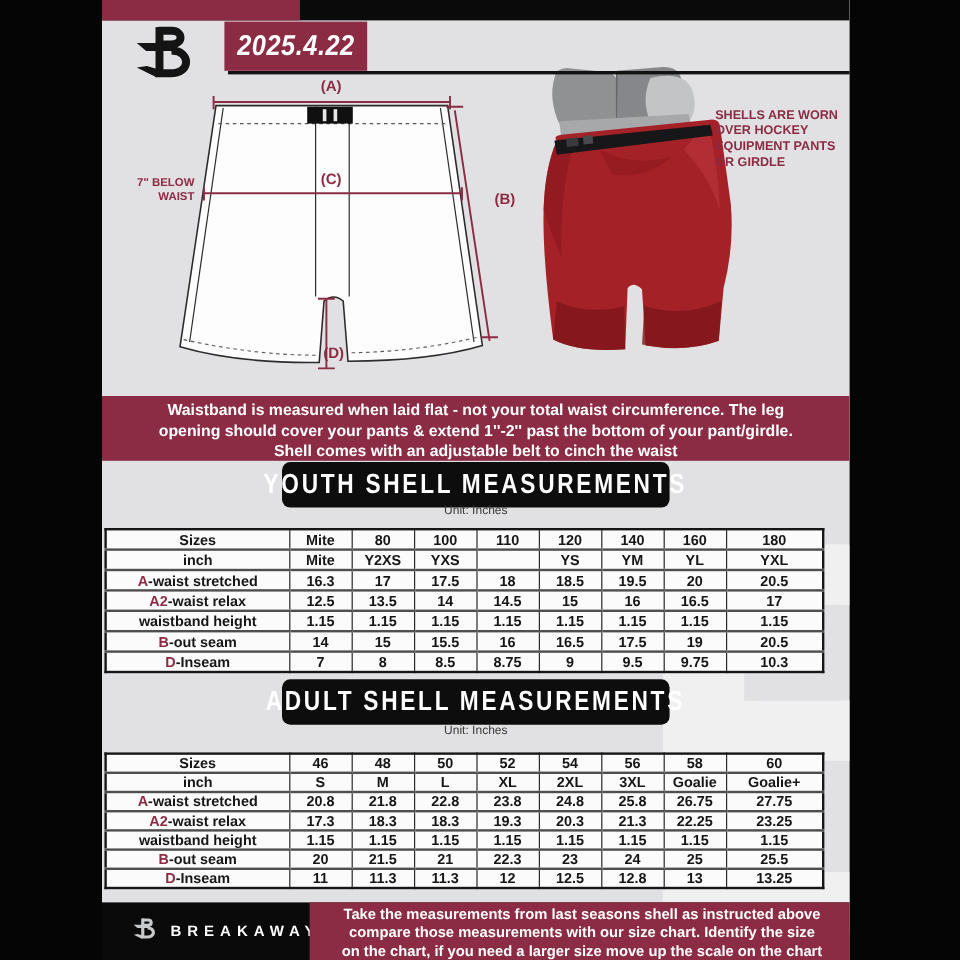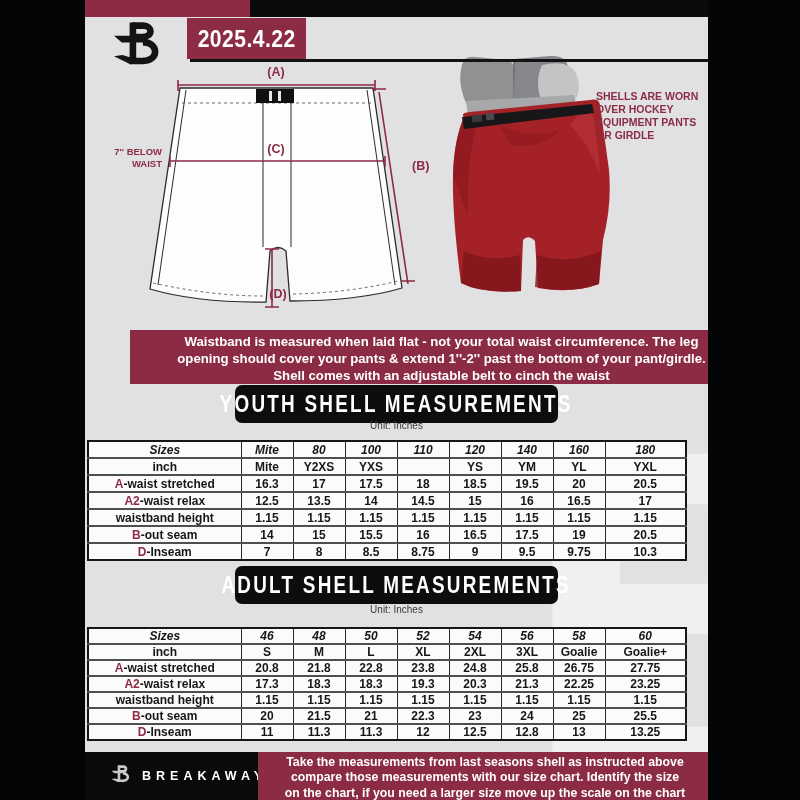--- a/index.html
+++ b/index.html
@@ -9,58 +9,58 @@
 
   
   .strip{position:absolute;left:0;top:0;width:623px;height:17px;background:#0A0A0A;}
   .strip-maroon{position:absolute;left:0;top:0;width:165px;height:17px;background:#8C2B44;}
 
   
   .logo-big{position:absolute;left:22px;top:19px;width:62px;height:60px;color:#141414;z-index:4;}
   .titlebar{position:absolute;left:102px;top:18px;width:521px;height:41px;display:flex;box-shadow:3px 3px 0 #121212;z-index:3;}
   .title-white{flex:1;background:#FDFDFD;display:flex;align-items:center;padding-left:15px;overflow:hidden;}
   .title-white span{font-size:23px;font-weight:bold;color:#1b1b1b;letter-spacing:.5px;transform:scaleX(.95);transform-origin:left center;white-space:nowrap;}
-  .title-date{width:119px;background:#8C2B44;display:flex;align-items:center;justify-content:center;}
+  .title-date{width:119px;background:#8C2B44;display:flex;align-items:center;justify-content:center;font-style:italic;}
   .title-date span{font-size:24px;font-weight:bold;color:#fff;transform:scaleX(.88);letter-spacing:.5px;}
 
   
   .shorts-svg{position:absolute;left:15px;top:60px;width:330px;height:260px;z-index:2;}
   .pants-svg{position:absolute;left:355px;top:55px;width:205px;height:240px;z-index:2;}
   .shell-note{position:absolute;left:511px;top:90px;width:118px;font-size:10.5px;font-weight:bold;
               color:#8C2B44;line-height:13px;z-index:2;}
   .fig-line{stroke:#8C2B44;stroke-width:1.6;fill:none;}
   .fig-label{font-family:"Liberation Sans",sans-serif;font-size:12.5px;font-weight:bold;fill:#8C2B44;}
   .fig-small{font-family:"Liberation Sans",sans-serif;font-size:9.5px;font-weight:bold;fill:#8C2B44;}
   .outline{fill:#FDFDFE;stroke:#2b2b2b;stroke-width:1.3;}
   .seam{stroke:#2b2b2b;stroke-width:1;fill:none;}
   .dash{stroke:#5a5a5a;stroke-width:.9;fill:none;stroke-dasharray:3,3;}
 
   
   .info-banner{position:absolute;left:0;top:330px;width:623px;height:54px;background:#8C2B44;z-index:2;
-               color:#fff;text-align:center;font-size:13.2px;font-weight:600;line-height:17px;padding-top:3px;box-sizing:border-box;margin-left:45px;}
+               color:#fff;text-align:center;font-size:13.2px;font-weight:600;line-height:17px;padding-top:3px;box-sizing:border-box;}
 
   
   .watermark{position:absolute;left:436px;top:380px;font-size:470px;line-height:470px;font-weight:bold;
              color:#FFFFFF;opacity:.5;z-index:1;}
 
   
   .pill{position:absolute;left:150px;width:323px;height:38px;background:#0D0D0D;border-radius:7px;
         display:flex;align-items:center;justify-content:center;z-index:2;}
   .pill span{color:#fff;font-size:21px;font-weight:bold;letter-spacing:2.5px;white-space:nowrap;transform:scale(.9,1.1);}
   #youth-pill{top:385px;} #adult-pill{top:566px;}
   .unit{position:absolute;left:0;width:623px;text-align:center;font-size:10px;color:#3a3a3a;z-index:2;}
   #youth-unit{top:420px;} #adult-unit{top:604px;}
 
   
   .size-table{position:absolute;left:2px;width:598px;border-collapse:collapse;table-layout:fixed;z-index:2;
               border:2px solid #161616;font-size:12px;font-weight:bold;color:#161616;background:#FBFBFC;}
   #youth-table{top:440px;} #adult-table{top:627px;}
   .size-table td{border-left:1px solid #2a2a2a;border-top:2px solid #4e4e4e;text-align:center;padding:0;background:#FBFBFC;}
   #youth-table td{height:15px;} #adult-table td{height:14px;}
-  .size-table tr:first-child td{border-top:none;font-style:italic;}
+  .size-table tr:first-child td{border-top:none;}
   .size-table td:first-child{border-left:none;}
   .pfx{color:#8C2B44;}
 
   
   .footer{position:absolute;left:0;top:752px;width:623px;height:48px;display:flex;z-index:5;background:#0A0A0A;}
   .footer-black{width:173px;display:flex;align-items:center;}
   .logo-small{width:24px;height:28px;margin-left:24px;color:#C7C9CB;flex:none;}
   .footer-brand{color:#fff;font-size:12.5px;font-weight:bold;letter-spacing:5px;margin-left:9px;white-space:nowrap;}
   .footer-maroon{flex:1;background:#8C2B44;color:#fff;font-size:12.3px;font-weight:600;line-height:15.4px;
                  padding:3px 6px 0 10px;box-sizing:border-box;text-align:center;}

